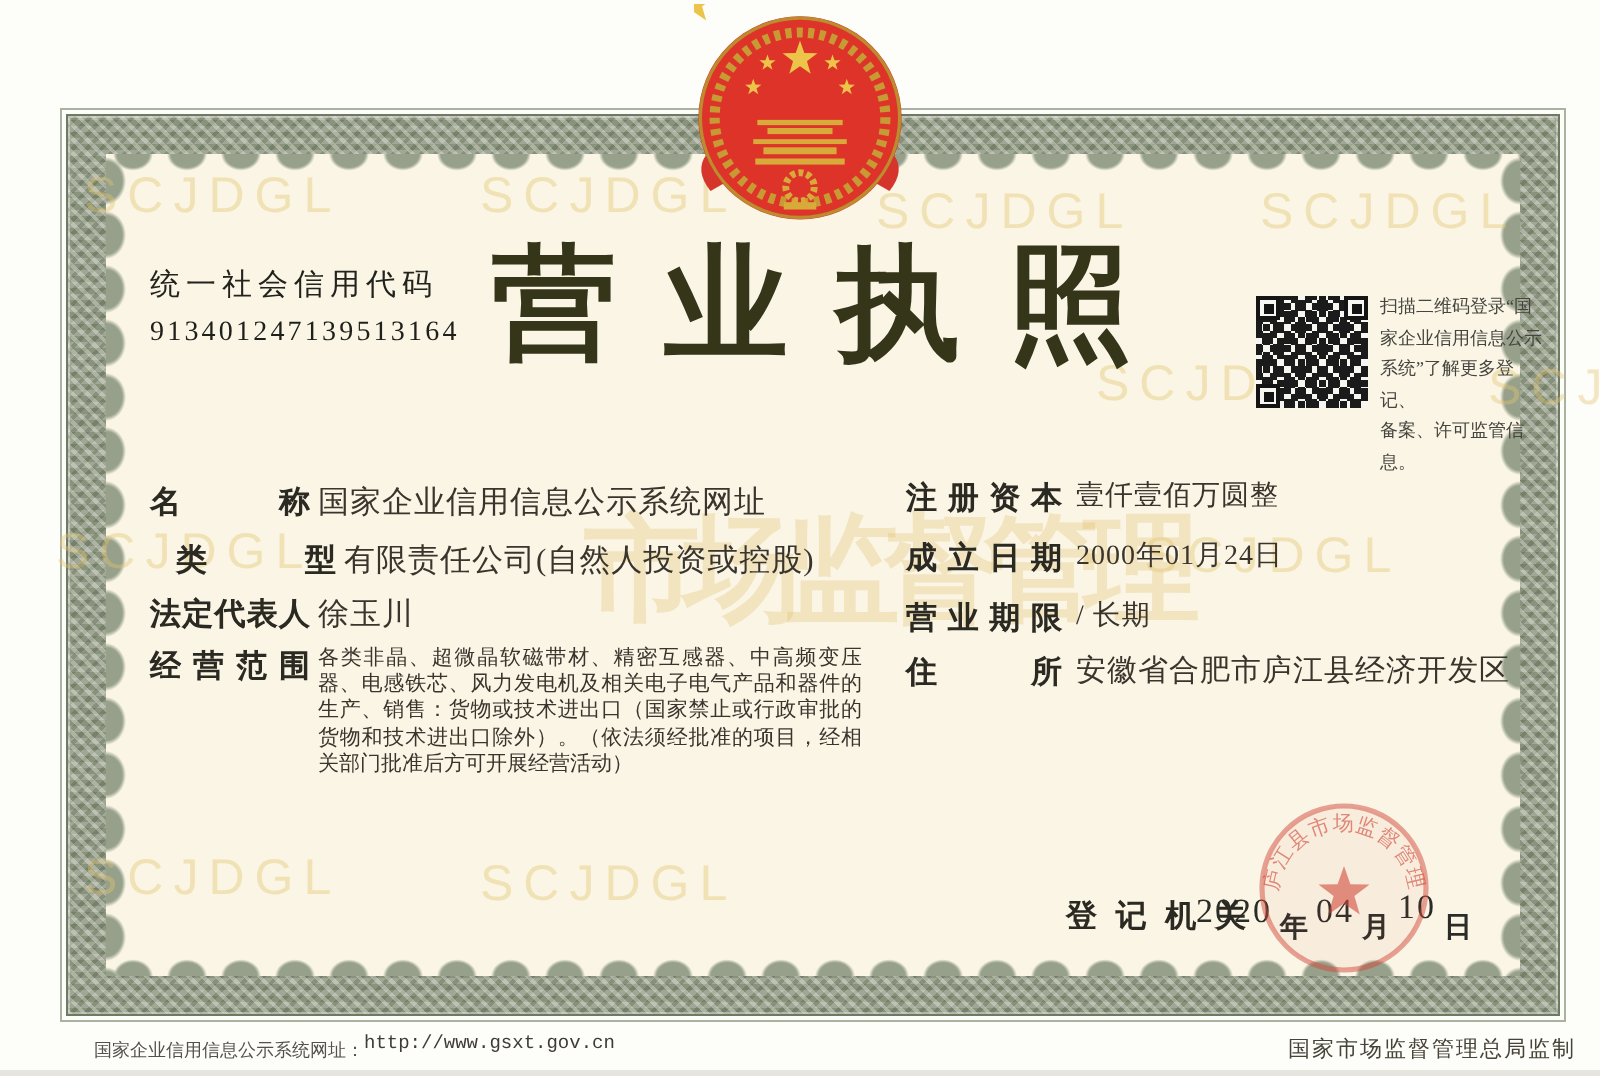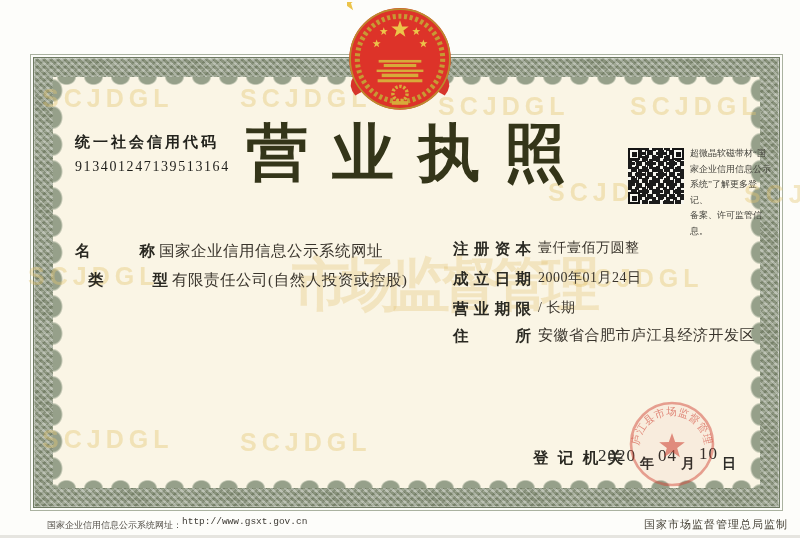--- a/index.html
+++ b/index.html
@@ -16,27 +16,27 @@
          box-shadow:inset 0 0 0 1px rgba(255,255,255,.35);}
   .paper{position:absolute;left:19px;top:19px;right:19px;bottom:19px;background:#faf5e5;}
   .sc{position:absolute;}
   .sc-h{left:0;right:0;height:11px;background-repeat:repeat-x;background-size:27px 11px;}
   .sc-v{top:0;bottom:0;width:11px;background-repeat:repeat-y;background-size:11px 27px;}
   .sc-top{top:0;background-image:radial-gradient(ellipse 12px 10px at 50% 0%, #96a08a 0 8px, #aab29d 8.5px, rgba(0,0,0,0) 10px);}
   .sc-bot{bottom:0;background-image:radial-gradient(ellipse 12px 10px at 50% 100%, #96a08a 0 8px, #aab29d 8.5px, rgba(0,0,0,0) 10px);}
   .sc-left{left:0;background-image:radial-gradient(ellipse 10px 12px at 0% 50%, #96a08a 0 8px, #aab29d 8.5px, rgba(0,0,0,0) 10px);}
   .sc-right{right:0;background-image:radial-gradient(ellipse 10px 12px at 100% 50%, #96a08a 0 8px, #aab29d 8.5px, rgba(0,0,0,0) 10px);}
   
-  .wm{position:absolute;font-weight:bold;font-size:25px;letter-spacing:5px;
+  .wm{position:absolute;font-weight:normal;font-size:25px;letter-spacing:5px;
       color:rgba(228,197,112,.40);font-family:"Liberation Sans",sans-serif;white-space:nowrap;}
   .wm-cjk{position:absolute;left:248px;top:246px;font-size:58px;font-weight:bold;
       letter-spacing:-8px;color:rgba(224,190,104,.30);font-family:"Liberation Serif",serif;white-space:nowrap;margin-left:44px;}
   
   .ucc{position:absolute;left:75px;top:133px;color:#23231d;}
-  .ucc .lab{font-weight:bold;font-size:15px;letter-spacing:3px;}
+  .ucc .lab{font-weight:normal;font-size:15px;letter-spacing:3px;}
   .ucc .code{margin-top:7px;font-family:"Liberation Serif",serif;font-size:14px;letter-spacing:1.6px;color:#1f1f1b;}
   .title{position:absolute;left:246px;top:120px;width:340px;font-size:62px;line-height:66px;
          font-weight:900;letter-spacing:24px;color:#343519;font-family:"Liberation Serif",serif;white-space:nowrap;}
   
   .qr{position:absolute;left:628px;top:148px;width:56px;height:56px;background:#f7f6f0;
       background-image:
         repeating-conic-gradient(#1b1b1b 0 25%, rgba(0,0,0,0) 0 50%),
         repeating-conic-gradient(#1b1b1b 0 25%, rgba(0,0,0,0) 0 50%);
       background-size:7px 7px, 11px 11px; background-position:0 0, 3px 2px;}
   .qf{position:absolute;width:12px;height:12px;border:2.5px solid #141414;background:#f7f6f0;box-sizing:border-box;}
@@ -118,33 +118,41 @@
   </div>
 
   <div class="title">营业执照</div>
 
   <div class="qr">
     <div class="qf tl"></div>
     <div class="qf tr"></div>
     <div class="qf bl"></div>
   </div>
   <div class="qr-cap">
-    <div>超微晶软磁带材“国</div>
+    <div>扫描二维码登录“国</div>
     <div>家企业信用信息公示</div>
     <div>系统”了解更多登记、</div>
     <div>备案、许可监管信息。</div>
   </div>
 
   <div class="row" style="left:75px;top:241px">
     <span class="flabel">名称</span>
     <span class="fval">国家企业信用信息公示系统网址</span>
   </div>
   <div class="row" style="left:88px;top:270px">
     <span class="flabel">类型</span>
     <span class="fval">有限责任公司(自然人投资或控股)</span>
+  </div>
+  <div class="row" style="left:75px;top:297px">
+    <span class="flabel">法定代表人</span>
+    <span class="fval">徐玉川</span>
+  </div>
+  <div class="row" style="left:75px;top:323px">
+    <span class="flabel">经营范围</span>
+    <span class="fval small">各类非晶、超微晶软磁带材、精密互感器、中高频变压器、电感铁芯、风力发电机及相关电子电气产品和器件的生产、销售：货物或技术进出口（国家禁止或行政审批的货物和技术进出口除外）。（依法须经批准的项目，经相关部门批准后方可开展经营活动）</span>
   </div>
 
   <div class="row" style="left:453px;top:239px">
     <span class="flabel" style="width:78px">注册资本</span>
     <span class="fval right">壹仟壹佰万圆整</span>
   </div>
   <div class="row" style="left:453px;top:269px">
     <span class="flabel" style="width:78px">成立日期</span>
     <span class="fval right">2000年01月24日</span>
   </div>

